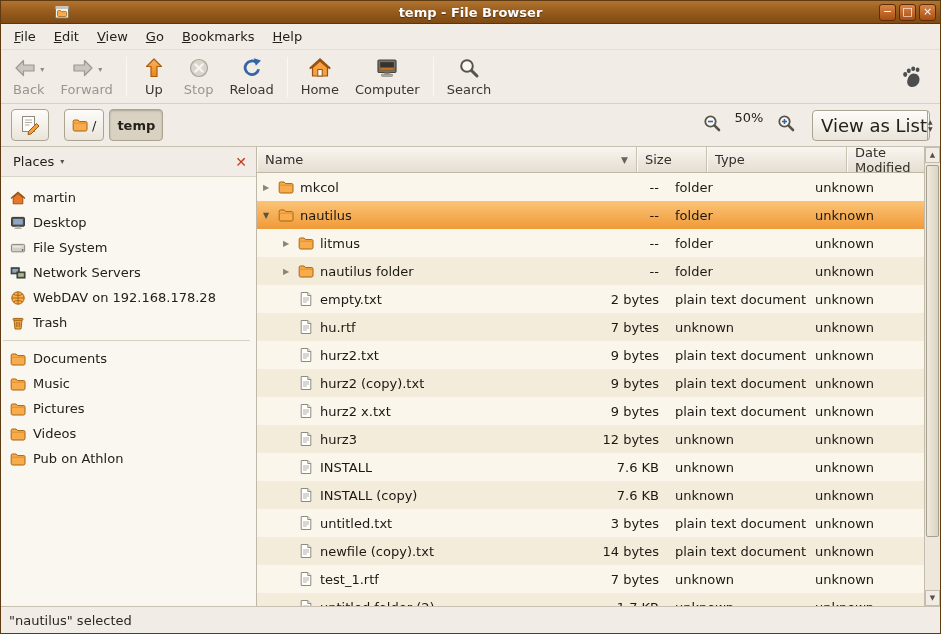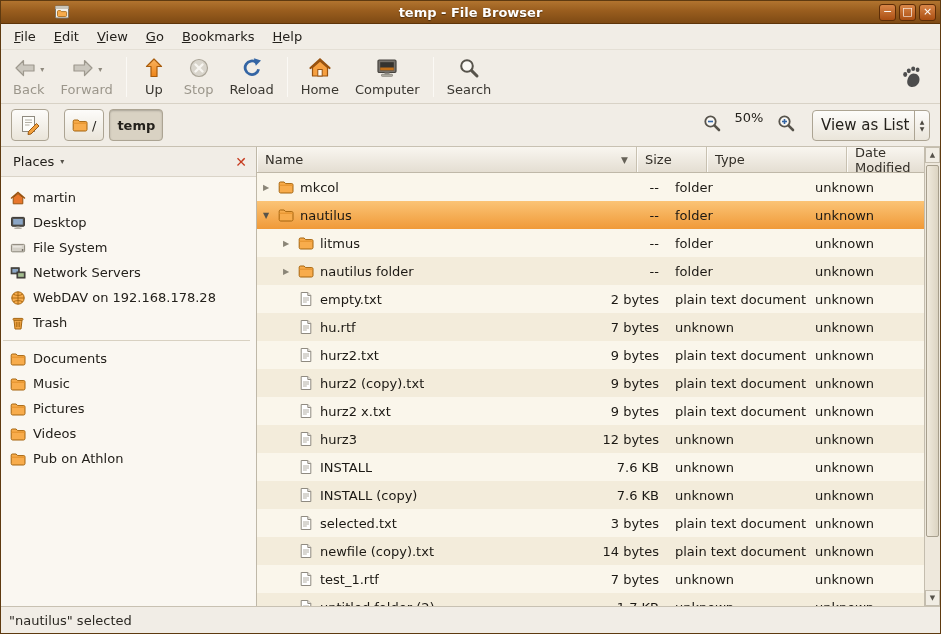--- a/index.html
+++ b/index.html
@@ -30,21 +30,21 @@
 
   
   .locationbar{flex:0 0 43px;height:43px;display:flex;align-items:center;background:#F1EDE6;border-bottom:1px solid #C8C1B2;padding:0 10px;gap:5px;}
   .lb-btn{height:32px;display:flex;align-items:center;gap:4px;padding:0 7px;border:1px solid #ACA493;border-radius:4px;background:linear-gradient(180deg,#FDFCFA,#EAE5DA);font-size:13px;color:#24211c;}
   .lb-btn.edit{margin-right:10px;}
   .lb-btn.pressed{background:#D9D2C3;box-shadow:inset 0 1px 2px rgba(0,0,0,.22);font-weight:bold;}
   .lb-right{margin-left:auto;display:flex;align-items:flex-start;gap:7px;}
   .zoom-btn{width:26px;height:26px;display:flex;align-items:center;justify-content:center;border-radius:3px;}
   .zoom-level{font-size:13px;color:#24211c;min-width:34px;text-align:center;}
   .view-combo{width:118px;height:31px;border:1px solid #ACA493;border-radius:4px;background:linear-gradient(180deg,#FDFCFA,#EAE5DA);display:flex;align-items:center;margin-left:6px;}
-  .vc-label{flex:1;padding-left:8px;font-size:15px;color:#24211c;white-space:nowrap;}
+  .vc-label{flex:1;padding-left:8px;font-size:18px;color:#24211c;white-space:nowrap;}
   .vc-spin{width:15px;height:100%;border-left:1px solid #ACA493;display:flex;flex-direction:column;align-items:center;justify-content:center;gap:1px;}
   .vc-spin span{font-size:6px;line-height:6px;color:#4b473f;}
 
   
   .main{flex:1;display:flex;overflow:hidden;background:#fff;}
   .sidebar{flex:0 0 256px;width:256px;background:#FAF7F1;border-right:1px solid #BFB8A8;display:flex;flex-direction:column;}
   .places-header{flex:0 0 30px;height:30px;background:#F1EDE6;border-bottom:1px solid #DAD4C8;display:flex;align-items:center;padding:0 6px;}
   .places-btn{display:flex;align-items:center;gap:6px;padding:2px 6px;font-size:13px;color:#24211c;}
   .places-caret{font-size:8px;color:#56524a;}
   .places-close{margin-left:auto;color:#C63A1E;font-weight:bold;font-size:14px;width:18px;text-align:center;}
@@ -593,21 +593,21 @@
           <div class="row even">
             <div class="cell c-name" style="padding-left: 24px;">
               <span class="expander"></span>
               <span class="fileicon">
                 <svg width="16" height="16" viewBox="0 0 16 16">
                   <path d="M3.2 1.5 H9.8 L12.8 4.5 V14.5 H3.2 Z" fill="#fff" stroke="#8f8a80" stroke-width="1"></path>
                   <path d="M9.8 1.5 V4.5 H12.8" fill="#eceae3" stroke="#8f8a80" stroke-width="1"></path>
                   <path d="M5 7 H11 M5 9 H11 M5 11 H8.8" stroke="#b2aea4" stroke-width="1"></path>
                 </svg>
               </span>
-              <span class="fname">selected.txt</span>
+              <span class="fname">untitled.txt</span>
             </div>
             <div class="cell c-size">3 bytes</div>
             <div class="cell c-type">plain text document</div>
             <div class="cell c-date">unknown</div>
           </div>
           <div class="row odd">
             <div class="cell c-name" style="padding-left: 24px;">
               <span class="expander"></span>
               <span class="fileicon">
                 <svg width="16" height="16" viewBox="0 0 16 16">

